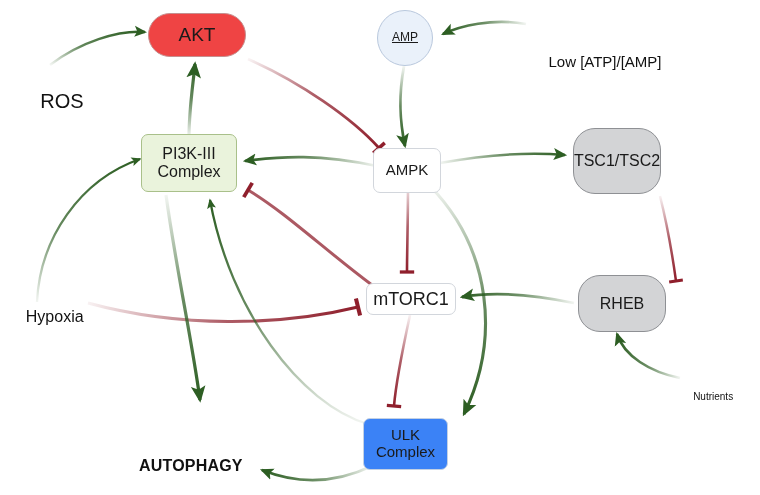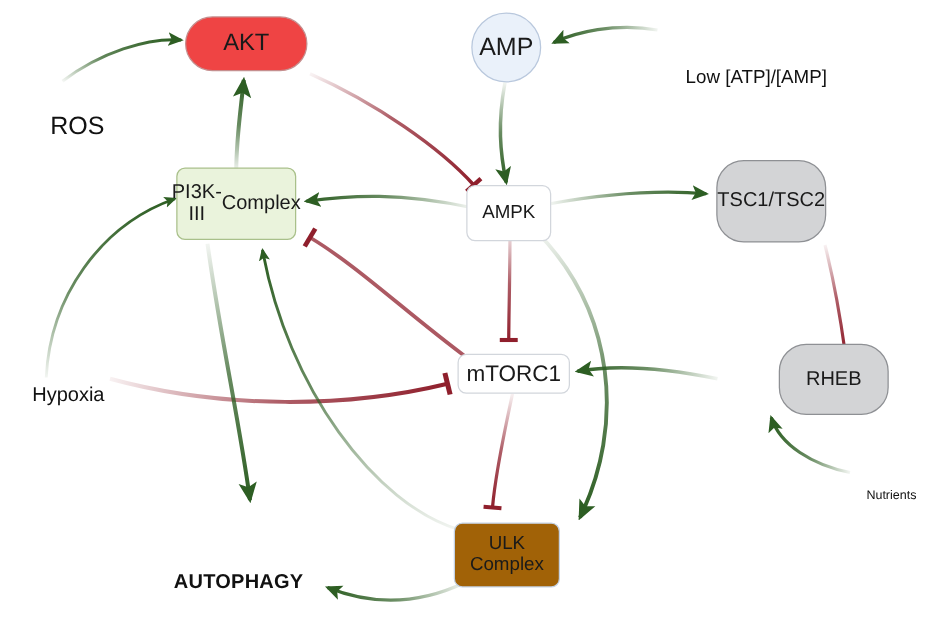--- a/index.html
+++ b/index.html
@@ -56,21 +56,21 @@
     background: #ffffff;
     border-radius: 7px;
   }
   .node-gray {
     border: 1.5px solid #8e9094;
     background: #d3d4d6;
     border-radius: 22px;
   }
   .node-ulk {
     border: 1.3px solid #c3d1e4;
-    background: #a16207;
+    background: #3b82f6;
     border-radius: 7px;
   }
   .plain-label {
     position: absolute;
     color: #111111;
     white-space: pre;
     line-height: 1.18;
     z-index: 4;
   }
   .bold-label {
@@ -183,43 +183,43 @@
 
     <path d="M 166 195 C 176 268 192 340 200 400" fill="none" stroke="url(#gFadeGreenTB)" stroke-width="3.2" marker-end="url(#arrowGreen)"></path>
 
     <path d="M 372 466 C 330 486 292 482 262 470" fill="none" stroke="url(#gFadeGreenRL)" stroke-width="2.6" marker-end="url(#arrowGreen)"></path>
   </svg>
 
   <div class="node node-akt" style="left:148px; top:13px; width:98px; height:44px; font-size:19px;">
     <span>AKT</span>
   </div>
 
-  <div class="node node-amp" style="left:377px; top:10px; width:56px; height:56px; font-size:20px;">
+  <div class="node node-amp" style="left:377px; top:10px; width:56px; height:56px; font-size:12px;text-decoration:underline;">
     <span>AMP</span>
   </div>
 
-  <div class="node node-pi3k" style="left:141px; top:134px; width:96px; height:58px; font-size:16px; flex-direction:row;">
+  <div class="node node-pi3k" style="left:141px; top:134px; width:96px; height:58px; font-size:16px; flex-direction:column;">
     <span>PI3K-III</span>
     <span>Complex</span>
   </div>
 
   <div class="node node-plain" style="left:373px; top:148px; width:68px; height:45px; font-size:15px;">
     <span>AMPK</span>
   </div>
 
   <div class="node node-gray" style="left:573px; top:128px; width:88px; height:66px; font-size:16px; flex-direction:row;">
     <span>TSC1/</span>
     <span>TSC2</span>
   </div>
 
   <div class="node node-plain" style="left:366px; top:283px; width:90px; height:32px; font-size:18px;">
     <span>mTORC1</span>
   </div>
 
-  <div class="node node-gray" style="left:578px; top:275px; width:88px; height:57px; font-size:16px;margin-left:45px;">
+  <div class="node node-gray" style="left:578px; top:275px; width:88px; height:57px; font-size:16px;">
     <span>RHEB</span>
   </div>
 
   <div class="node node-ulk" style="left:363px; top:418px; width:85px; height:52px; font-size:15px; flex-direction:column;">
     <span>ULK</span>
     <span>Complex</span>
   </div>
 
   <div class="plain-label" style="left:18px; top:66px; font-size:20px;">
     <span>ROS</span>

